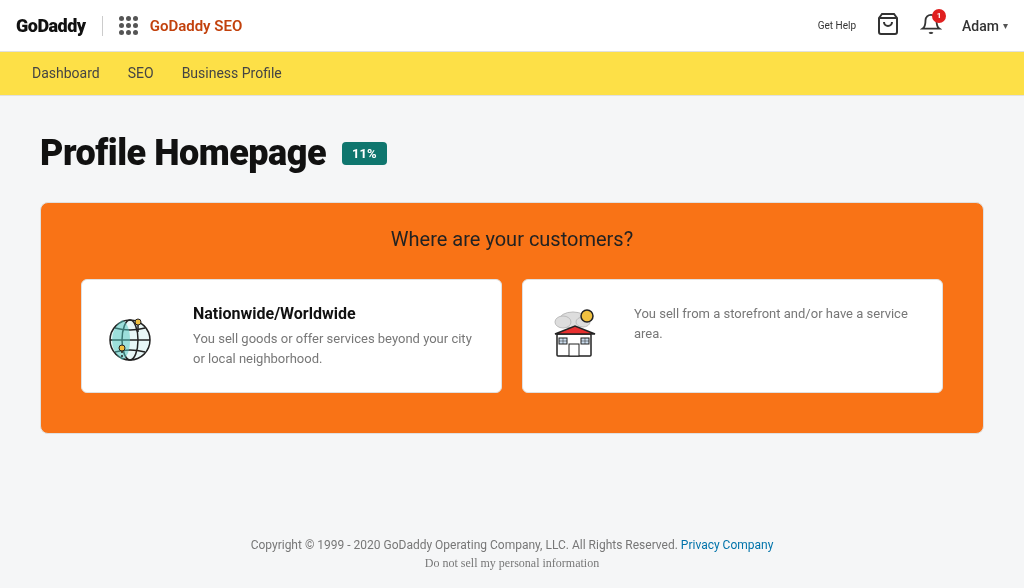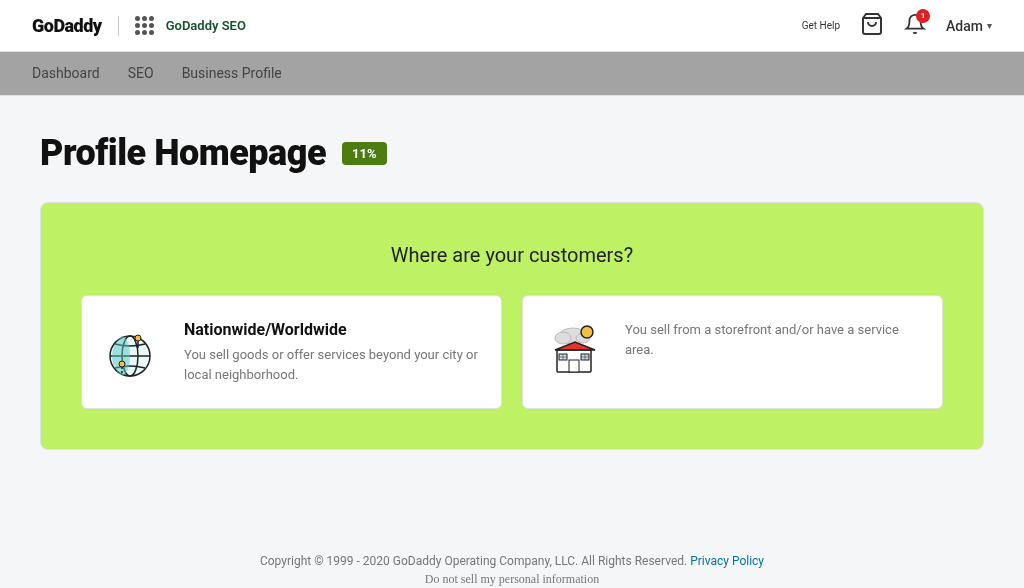--- a/index.html
+++ b/index.html
@@ -7,21 +7,21 @@
       font-family: -apple-system, BlinkMacSystemFont, 'Segoe UI', Roboto, sans-serif;
       background: #f5f6f7;
       color: #333;
       min-height: 588px;
     }
 
     
     .header {
       background: #fff;
       border-bottom: 1px solid #e0e0e0;
-      padding: 0 32px;
+      padding: 0 16px;
       height: 52px;
       display: flex;
       align-items: center;
       justify-content: space-between;
     }
     .header-left {
       display: flex;
       align-items: center;
       gap: 12px;
     }
@@ -43,23 +43,23 @@
       grid-template-rows: repeat(3, 5px);
       gap: 2px;
     }
     .grid-dot {
       width: 5px;
       height: 5px;
       background: #555;
       border-radius: 50%;
     }
     .app-name {
-      font-size: 13px;
+      font-size: 15px;
       font-weight: 600;
-      color: #14532d;
+      color: #c2410c;
     }
     .header-right {
       display: flex;
       align-items: center;
       gap: 20px;
     }
     .get-help {
       font-size: 10px;
       color: #333;
       cursor: pointer;
@@ -97,21 +97,21 @@
       font-weight: 500;
       justify-content: flex-end;
     }
     .chevron-down {
       font-size: 10px;
       color: #555;
     }
 
     
     .nav-bar {
-      background: #a3a3a3;
+      background: #fde047;
       border-bottom: 1px solid #e0e0e0;
       padding: 0 32px;
       height: 44px;
       display: flex;
       align-items: center;
       gap: 28px;
     }
     .nav-item {
       font-size: 14px;
       color: #444;
@@ -133,54 +133,54 @@
       gap: 16px;
       margin-bottom: 28px;
     }
     .page-title {
       font-size: 36px;
       font-weight: 900;
       color: #111;
       letter-spacing: -0.5px;
     }
     .progress-badge {
-      background: #4d7c0f;
+      background: #0f766e;
       color: #fff;
       font-size: 13px;
       font-weight: 700;
       padding: 4px 10px;
       border-radius: 4px;
     }
 
     
     .card {
-      background: #bef264;
+      background: #f97316;
       border: 1px solid #e0e0e0;
       border-radius: 8px;
-      padding: 40px 40px 40px;
+      padding: 24px 40px 40px;
     }
     .card-title {
       font-size: 20px;
       font-weight: 400;
       color: #222;
       text-align: center;
       margin-bottom: 28px;
     }
     .options-grid {
       display: grid;
       grid-template-columns: 1fr 1fr;
       gap: 20px;
     }
     .option-card {
       border: 1px solid #e0e0e0;
       border-radius: 6px;
       padding: 24px 20px;
       display: flex;
       align-items: flex-start;
-      gap: 18px;
+      gap: 27px;
       cursor: pointer;
       background: #fff;
       transition: border-color 0.2s, box-shadow 0.2s;
     }
     .option-icon {
       flex-shrink: 0;
       width: 64px;
       height: 64px;
     }
     .option-text h3 {
@@ -327,16 +327,16 @@
         </div>
       </div>
 
     </div>
   </div>
 </main>
 
 <footer class="footer">
   <div>
     <span>Copyright © 1999 - 2020 GoDaddy Operating Company, LLC. All Rights Reserved.</span>
-    <a href="#">Privacy Policy</a>
+    <a href="#">Privacy Company</a>
   </div>
   <div class="footer-line2">Do not sell my personal information</div>
 </footer>
 
 </body></html>

